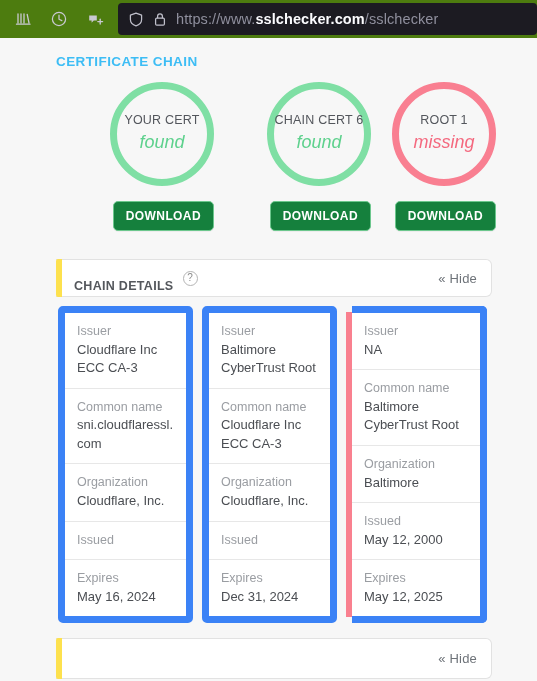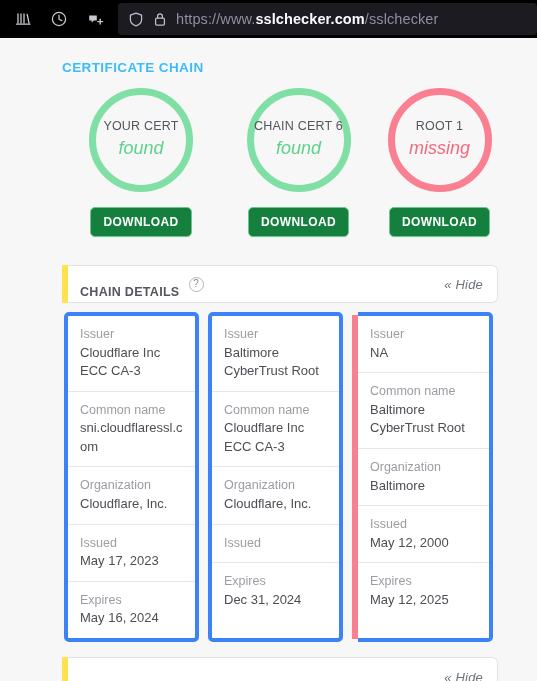--- a/index.html
+++ b/index.html
@@ -13,21 +13,21 @@
   body {
     font-family: "Liberation Sans", sans-serif;
     background: #f7f7f7;
     color: #444;
     -webkit-font-smoothing: antialiased;
   }
 
   
   .browser-bar {
     height: 38px;
-    background: #000000;
+    background: #4d7c0f;
     display: flex;
     align-items: center;
     padding: 0 0 0 6px;
   }
 
   .chrome-icons {
     display: flex;
     align-items: center;
     gap: 2px;
     padding-right: 6px;
@@ -65,21 +65,21 @@
     overflow: hidden;
     letter-spacing: 0.1px;
   }
   .url-text .domain {
     color: #fbfbfe;
     font-weight: bold;
   }
 
   
   .page {
-    padding: 6px;
+    padding: 0;
     background: #f7f7f7;
     height: 531px;
     position: relative;
   }
 
   .section-title {
     color: #3dbdf5;
     font-size: 13.5px;
     font-weight: bold;
     letter-spacing: 0.4px;
@@ -91,21 +91,21 @@
     display: flex;
     padding: 13px 0 0 0;
     margin-left: 56px;
     width: 440px;
   }
 
   .circle-col {
     width: 158px;
     display: flex;
     flex-direction: column;
-    align-items: center;
+    align-items: flex-end;
   }
   .circle-col:nth-child(2) { width: 157px; }
   .circle-col:nth-child(3) { width: 125px; }
 
   .ring {
     width: 104px;
     height: 104px;
     border-radius: 50%;
     border: 7px solid #7fdfa4;
     display: flex;
@@ -193,35 +193,34 @@
     cursor: pointer;
     line-height: 1;
   }
 
   .hide-link {
     margin-left: auto;
     font-size: 13px;
     color: #6e7379;
     cursor: pointer;
     letter-spacing: 0.2px;
-    font-style: italic;
   }
 
   
   .cert-table {
     display: flex;
     margin: 9px 0 0 58px;
     width: 436px;
     gap: 9px;
   }
 
   .cert-col {
     width: 135px;
     background: #ffffff;
-    border: 4px solid #3b82f6;
+    border: 7px solid #3b82f6;
     border-radius: 5px;
     position: relative;
   }
   .cert-col.flagged {
     border-left: none;
     border-radius: 0 5px 5px 0;
     margin-left: 6px;
   }
   .cert-col.flagged::before {
     content: "";
@@ -346,21 +345,20 @@
       <div class="cert-cell">
         <div class="cell-label">Common name</div>
         <div class="cell-value">sni.cloudflaressl.com</div>
       </div>
       <div class="cert-cell">
         <div class="cell-label">Organization</div>
         <div class="cell-value">Cloudflare, Inc.</div>
       </div>
       <div class="cert-cell">
         <div class="cell-label">Issued</div>
-        <div class="cell-value">May 17, 2023</div>
       </div>
       <div class="cert-cell">
         <div class="cell-label">Expires</div>
         <div class="cell-value">May 16, 2024</div>
       </div>
     </div>
 
     <div class="cert-col">
       <div class="cert-cell">
         <div class="cell-label">Issuer</div>

